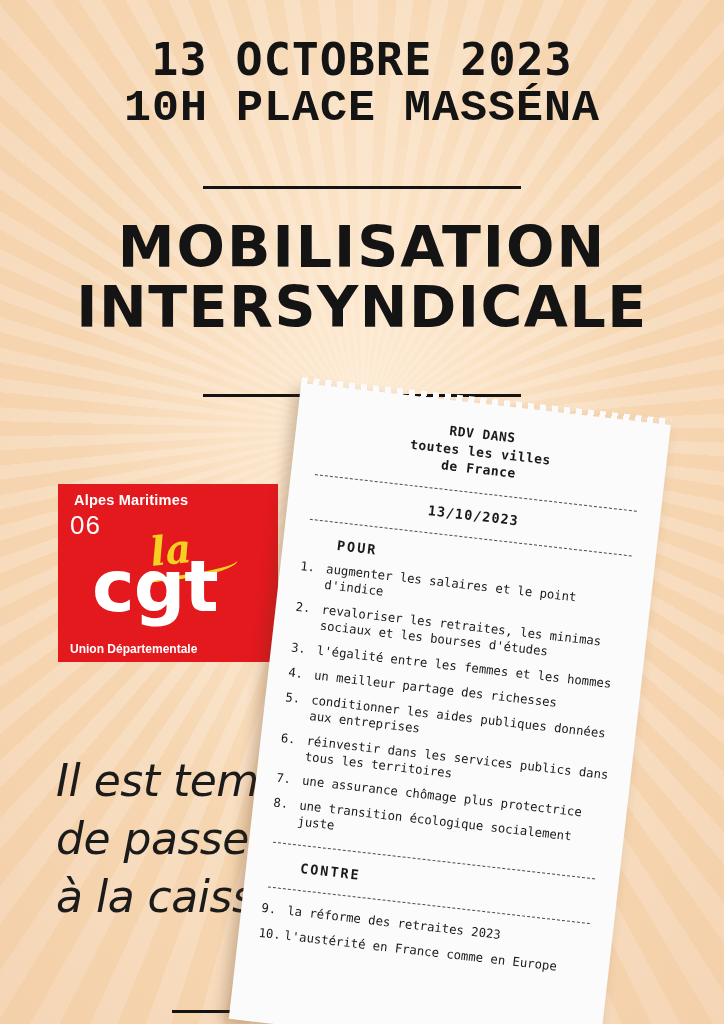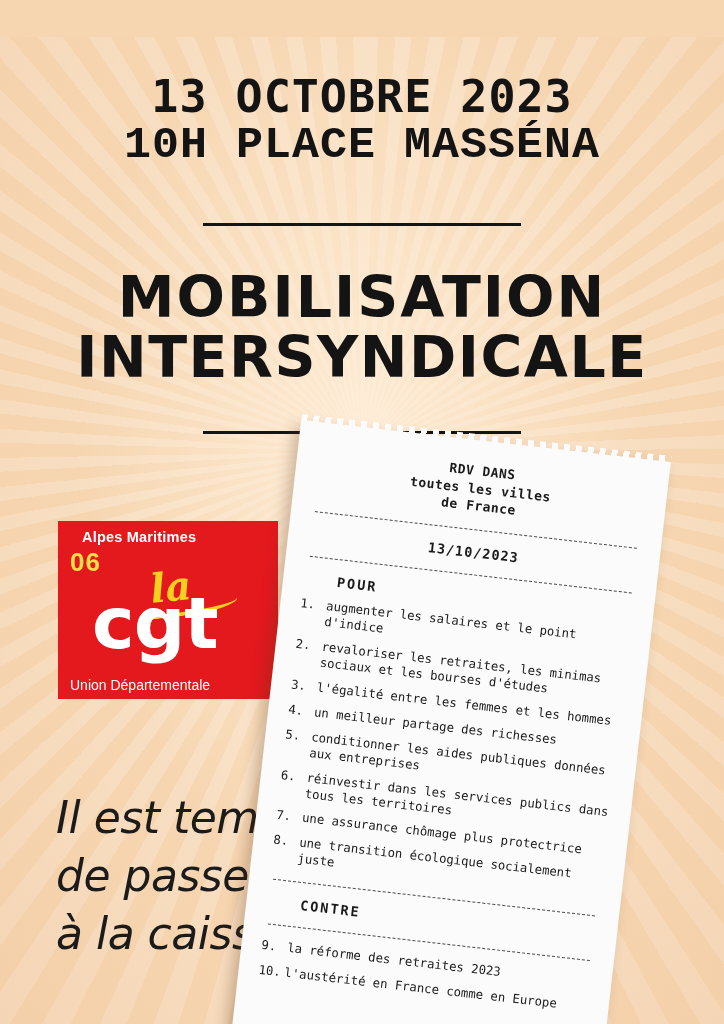--- a/index.html
+++ b/index.html
@@ -21,21 +21,21 @@
         rgba(255,255,255,0.28) 0deg 2.2deg,
         rgba(255,255,255,0.0) 2.2deg 4.6deg);
     pointer-events: none;
   }
   .bg-glow {
     position: absolute; inset: 0;
     background: radial-gradient(ellipse at 50% 40%, rgba(255,240,220,0.85) 0%, rgba(246,214,177,0.25) 55%, rgba(240,200,160,0.45) 100%);
     pointer-events: none;
   }
 
-  .sheet { position: absolute; inset: 0; margin-top: 37px; }
+  .sheet { position: absolute; inset: 0; }
 
   
   .headline {
     position: absolute;
     top: 36px; left: 0; right: 0;
     text-align: center;
     color: #141414;
     font-family: "DejaVu Sans Mono", monospace;
     font-weight: bold;
   }
@@ -58,21 +58,21 @@
     height: 3px;
     background: #141414;
     left: 50%;
     transform: translateX(-50%);
   }
   .rule-1 { top: 186px; width: 318px; }
   .rule-2 { top: 394px; width: 318px; }
 
   .title-block {
     position: absolute;
-    top: 231px; left: 0; right: 0;
+    top: 218px; left: 0; right: 0;
     text-align: center;
     color: #141414;
     font-family: "DejaVu Sans", sans-serif;
     font-weight: bold;
   }
   .title-block .t1 {
     font-size: 57px;
     letter-spacing: 2px;
     line-height: 1.02;
     white-space: nowrap;
@@ -86,32 +86,32 @@
 
   
   .logo {
     position: absolute;
     left: 58px; top: 484px;
     width: 220px; height: 178px;
     background: #e3191e;
   }
   .logo .dept {
     position: absolute;
-    left: 24px; top: 8px;
+    left: 16px; top: 8px;
     color: #ffffff;
     font-size: 14.5px;
     font-weight: bold;
     letter-spacing: 0.2px;
   }
   .logo .num {
     position: absolute;
     left: 12px; top: 26px;
-    color: #fde047;
+    color: #ffffff;
     font-size: 26px;
-    font-weight: bold;
+    font-weight: normal;
     letter-spacing: 1px;
   }
   .logo .la {
     position: absolute;
     left: 92px; top: 42px;
     color: #f5d020;
     font-size: 40px;
     font-style: italic;
     font-family: "DejaVu Serif", serif;
     font-weight: bold;
@@ -124,22 +124,22 @@
     font-size: 72px;
     font-weight: bold;
     font-family: "DejaVu Sans", sans-serif;
     letter-spacing: -1px;
     line-height: 1;
   }
   .logo .ud {
     position: absolute;
     left: 12px; bottom: 6px;
     color: #ffffff;
-    font-size: 14px;
-    font-weight: normal;
+    font-size: 12px;
+    font-weight: bold;
   }
   .logo .swoosh {
     position: absolute;
     left: 84px; top: 74px;
     width: 96px; height: 20px;
     border-bottom: 4px solid #f5d020;
     border-radius: 0 0 60% 10%;
     transform: rotate(-7deg);
   }
 

